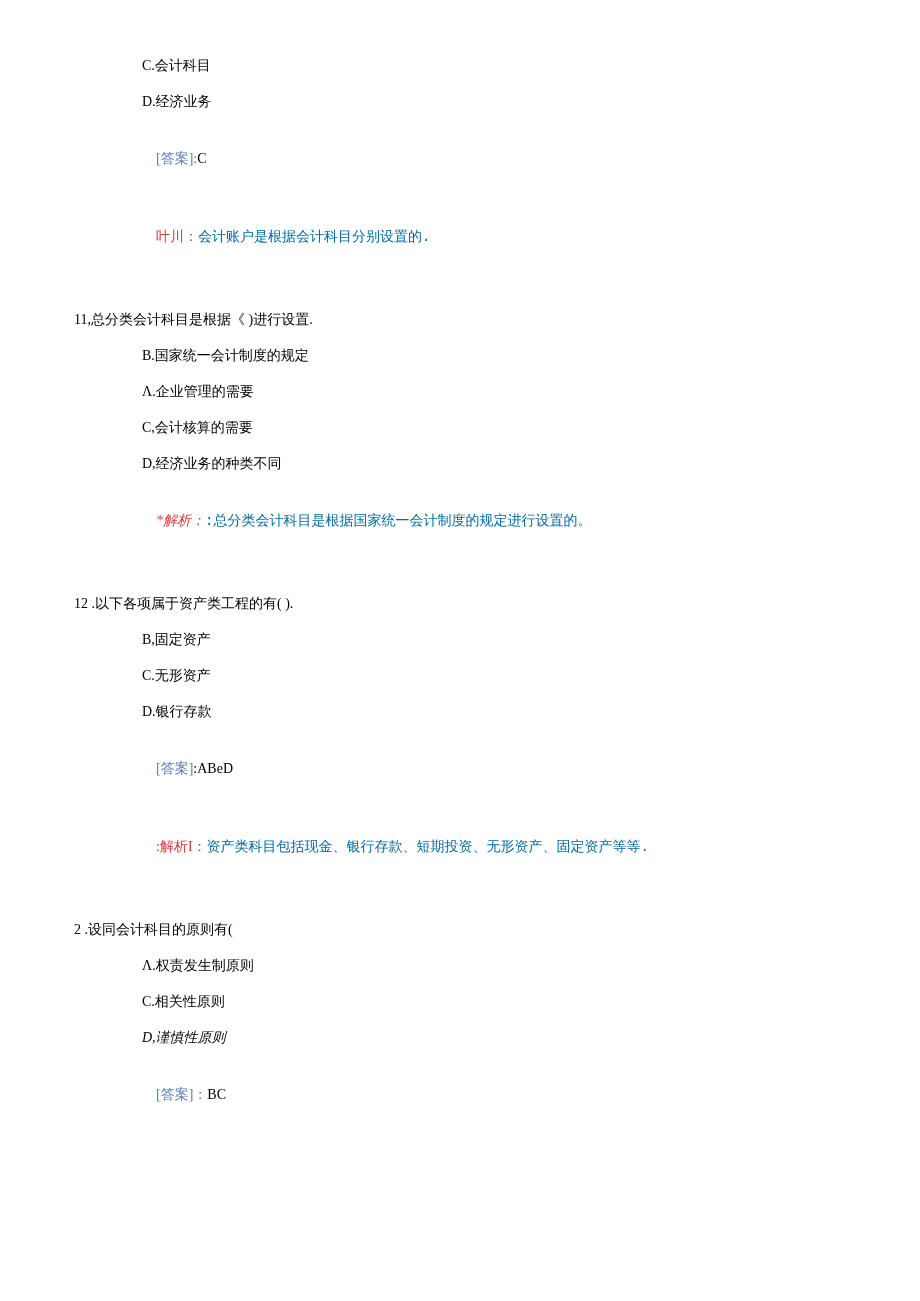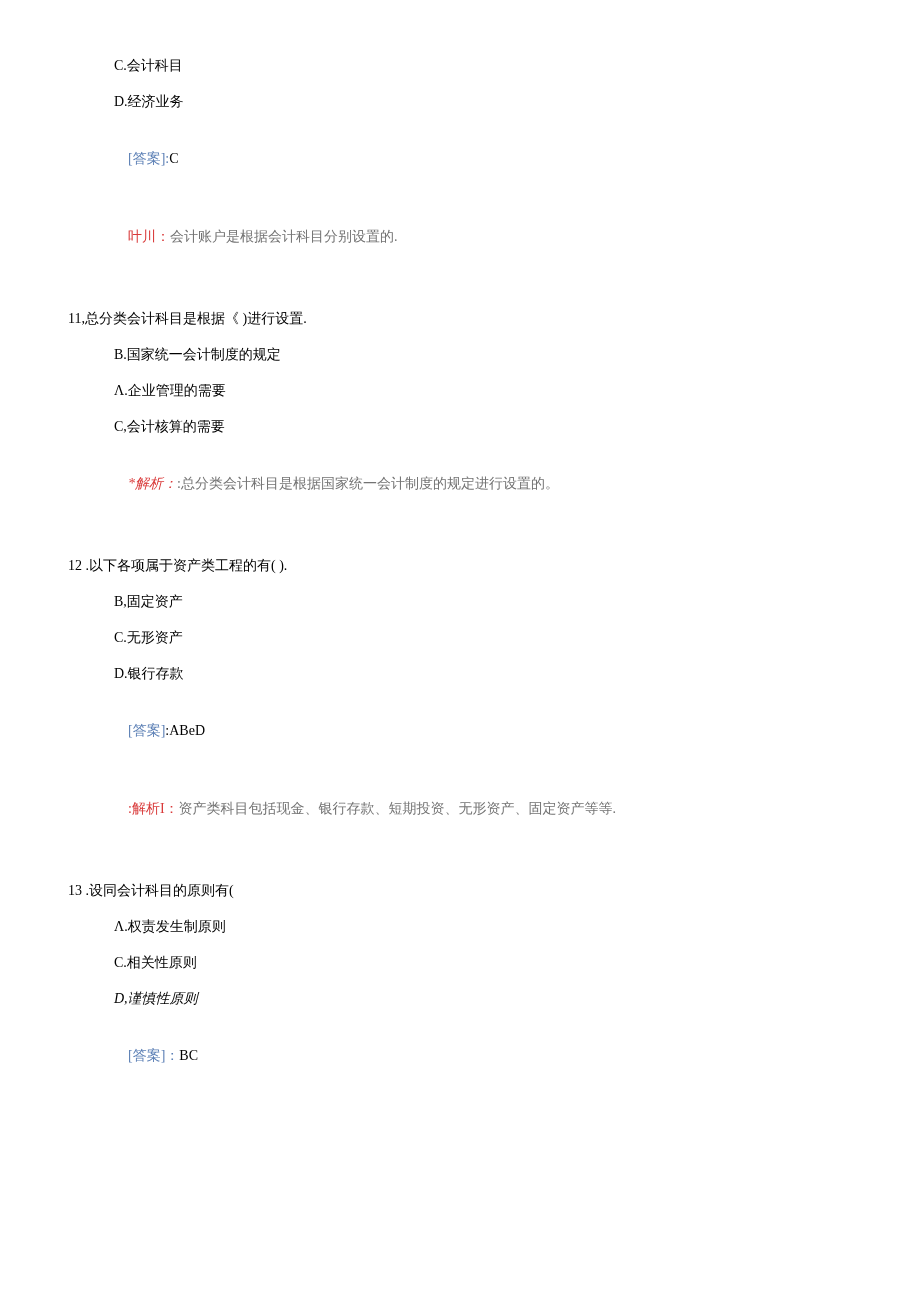--- a/index.html
+++ b/index.html
@@ -7,37 +7,38 @@
       font-size: 14px;
       line-height: 1.5;
       color: #000;
       background: #fff;
       margin: 0;
       padding: 55px 66px 50px 66px;
       width: 920px;
       box-sizing: border-box;
     }
     .option-block {
-      margin-left: 48px;
+      margin-left: 76px;
     }
     .line {
       margin: 0 0 15px 0;
       white-space: pre;
     }
     .q-line {
-      margin: 0 0 15px 2px;
+      margin: 0 0 15px 8px;
     }
     .answer-label {
       color: #5b7fb5;
     }
     .analysis-label {
       color: #d93a3a;
     }
     .analysis-text {
-      color: #737373;
+      color: #0369a1;
+      font-family: Liberation Mono, monospace;
     }
     .italic {
       font-style: italic;
     }
     .gap {
       height: 25px;
     }
   </style>
 </head>
 <body>
@@ -53,20 +54,21 @@
   </div>
 </div>
 
 <div class="gap"></div>
 
 <div class="q-line">11,总分类会计科目是根据《         )进行设置.</div>
 <div class="option-block">
   <div class="line">B.国家统一会计制度的规定</div>
   <div class="line">Λ.企业管理的需要</div>
   <div class="line">C,会计核算的需要</div>
+  <div class="line">D,经济业务的种类不同</div>
   <div class="line">
     <span class="analysis-label italic">*解析：</span><span class="analysis-text">:总分类会计科目是根据国家统一会计制度的规定进行设置的。</span>
   </div>
 </div>
 
 <div class="gap"></div>
 
 <div class="q-line">12  .以下各项属于资产类工程的有(        ).</div>
 <div class="option-block">
   <div class="line">B,固定资产</div>
@@ -75,21 +77,21 @@
   <div class="line">
     <span class="answer-label">[答案]</span><span>:ABeD</span>
   </div>
   <div class="line">
     <span class="analysis-label">:解析I：</span><span class="analysis-text">资产类科目包括现金、银行存款、短期投资、无形资产、固定资产等等.</span>
   </div>
 </div>
 
 <div class="gap"></div>
 
-<div class="q-line">13  .设同会计科目的原则有(</div>
+<div class="q-line">2  .设同会计科目的原则有(</div>
 <div class="option-block">
   <div class="line">Λ.权责发生制原则</div>
   <div class="line">C.相关性原则</div>
   <div class="line italic">D,谨慎性原则</div>
   <div class="line">
     <span class="answer-label">[答案]：</span><span>BC</span>
   </div>
   <div class="line">
     
   </div>

